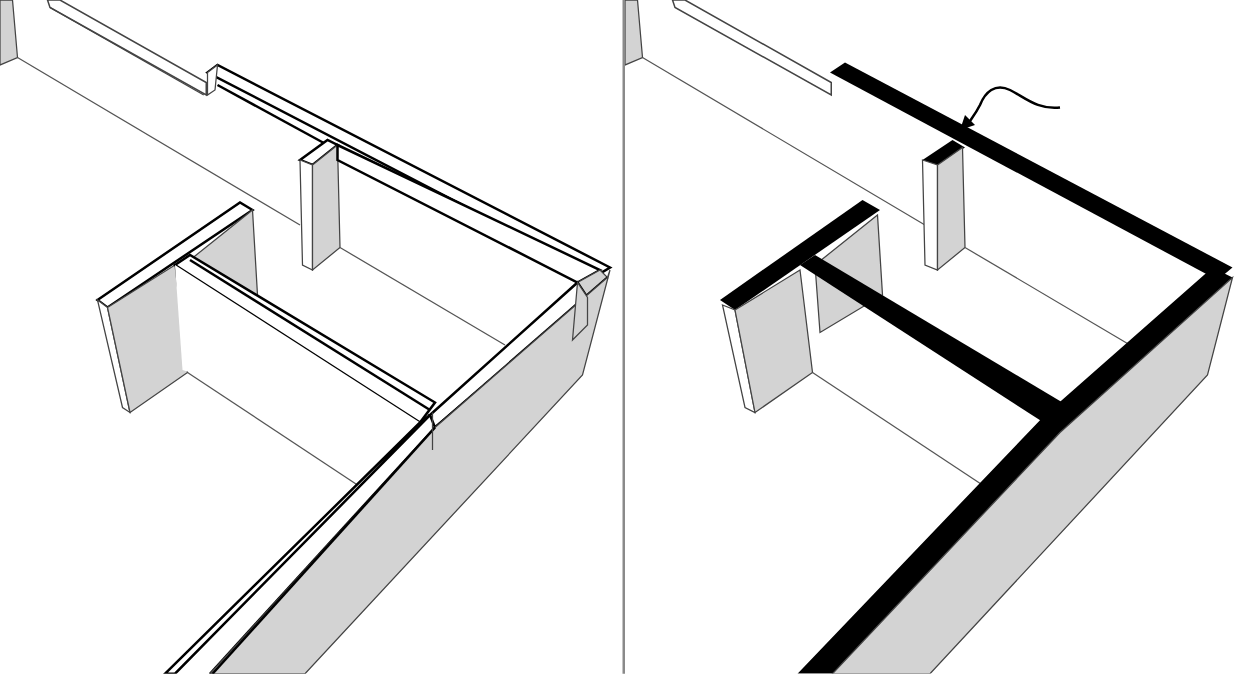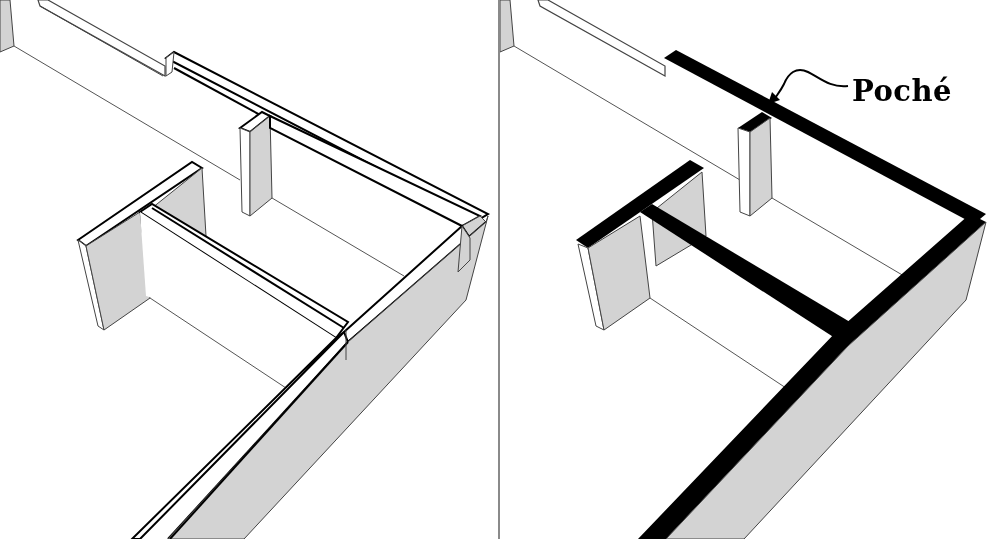--- a/index.html
+++ b/index.html
@@ -96,15 +96,14 @@
       <polygon points="336,332 470,214 486,222 348,346 166,539 138,539" fill="#000"></polygon>
 
       <polygon points="348,346 486,222 466,300 244,539 166,539" fill="#d3d3d3" stroke="#444" stroke-width="1"></polygon>
     </svg>
   </div>
 
   <svg style="position:absolute; left:760px; top:64px;" width="100" height="46" viewBox="0 0 100 46">
     <path d="M88,22 C70,24 60,14 48,8 C36,2 28,10 24,20 C20,28 16,32 14,36" fill="none" stroke="#000" stroke-width="2"></path>
     <polygon points="8,40 12,28 20,36" fill="#000"></polygon>
   </svg>
-  <div class="callout-label">Poché</div>
 
 </div>
 
 </body></html>

